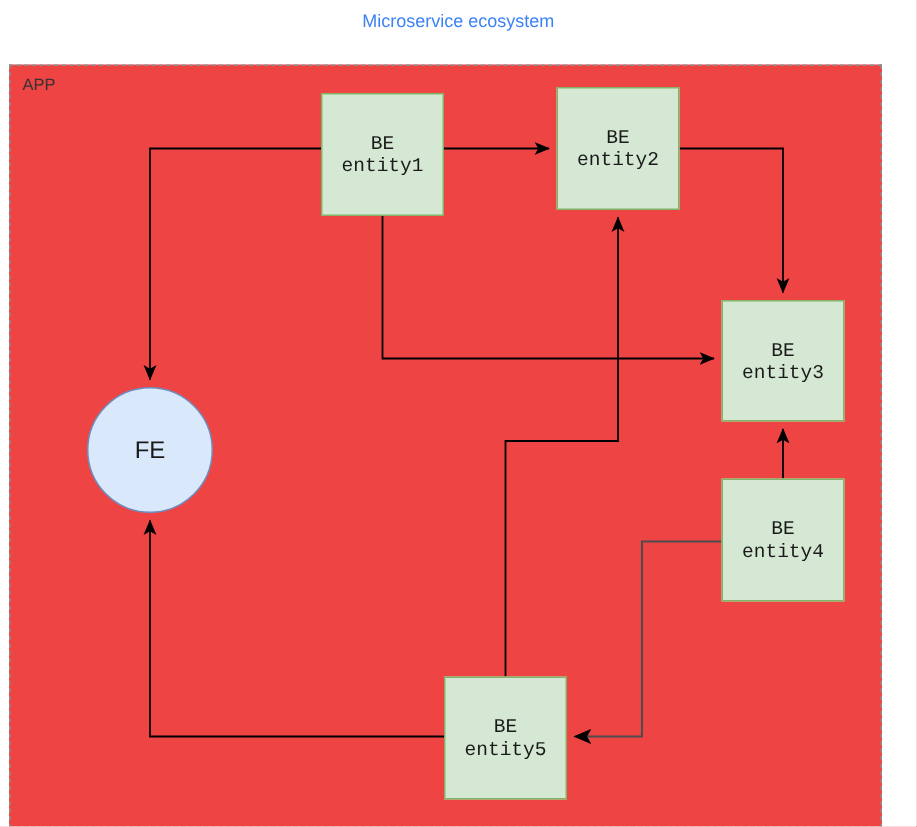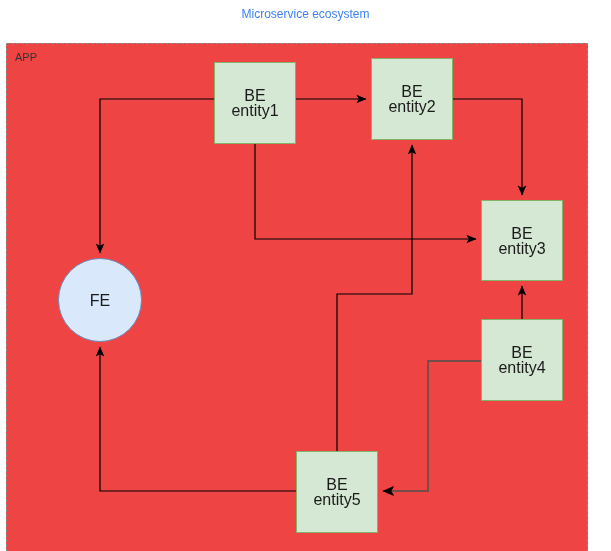--- a/index.html
+++ b/index.html
@@ -51,25 +51,26 @@
   }
   .node-box {
     position: absolute;
     background: #d5e8d4;
     border: 1px solid #82b366;
     box-sizing: border-box;
     display: flex;
     flex-direction: column;
     align-items: center;
     justify-content: center;
-    font-size: 16px;
+    font-size: 13px;
     color: #1a1a1a;
     line-height: 15px;
     text-align: center;
     user-select: none;
+    font-family: Liberation Mono, monospace;
   }
   .node-circle {
     position: absolute;
     background: #dae8fc;
     border: 1px solid #6c8ebf;
     border-radius: 50%;
     box-sizing: border-box;
     display: flex;
     align-items: center;
     justify-content: center;

